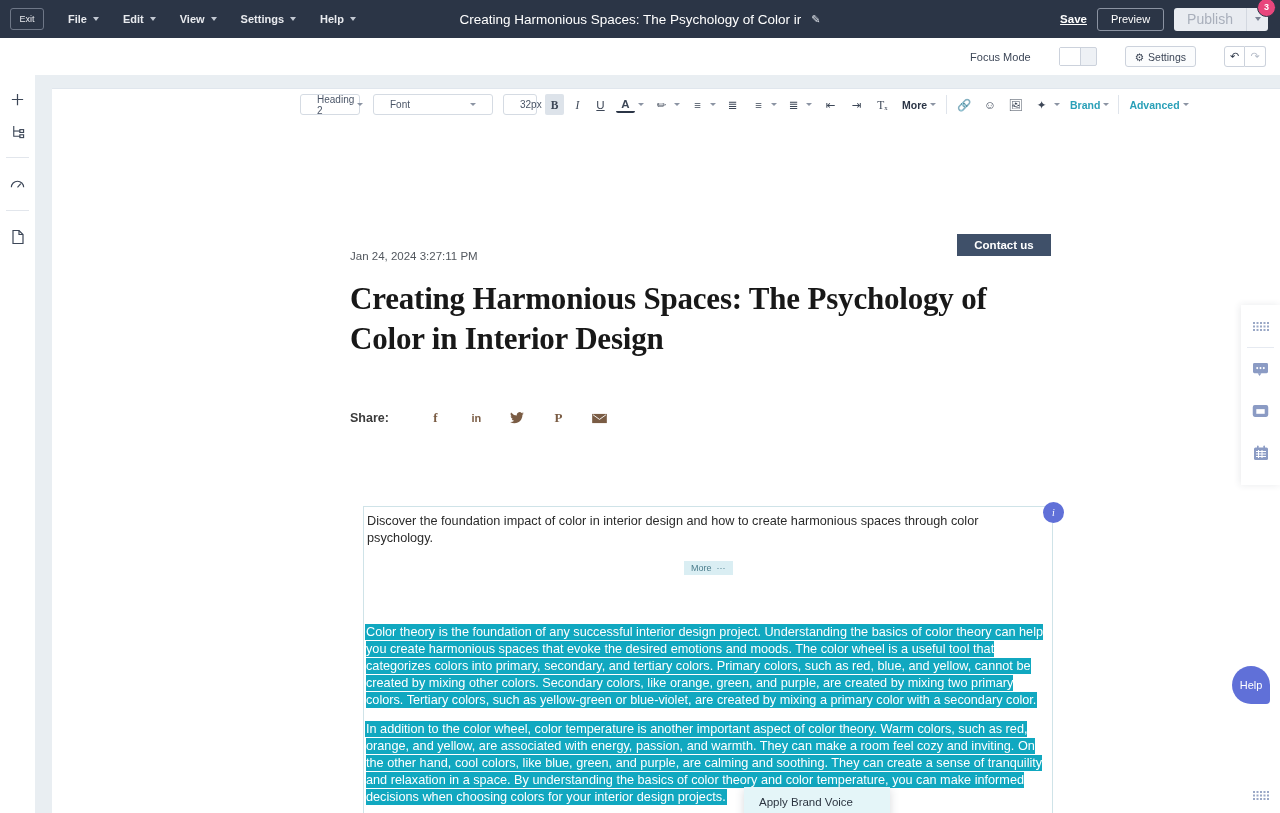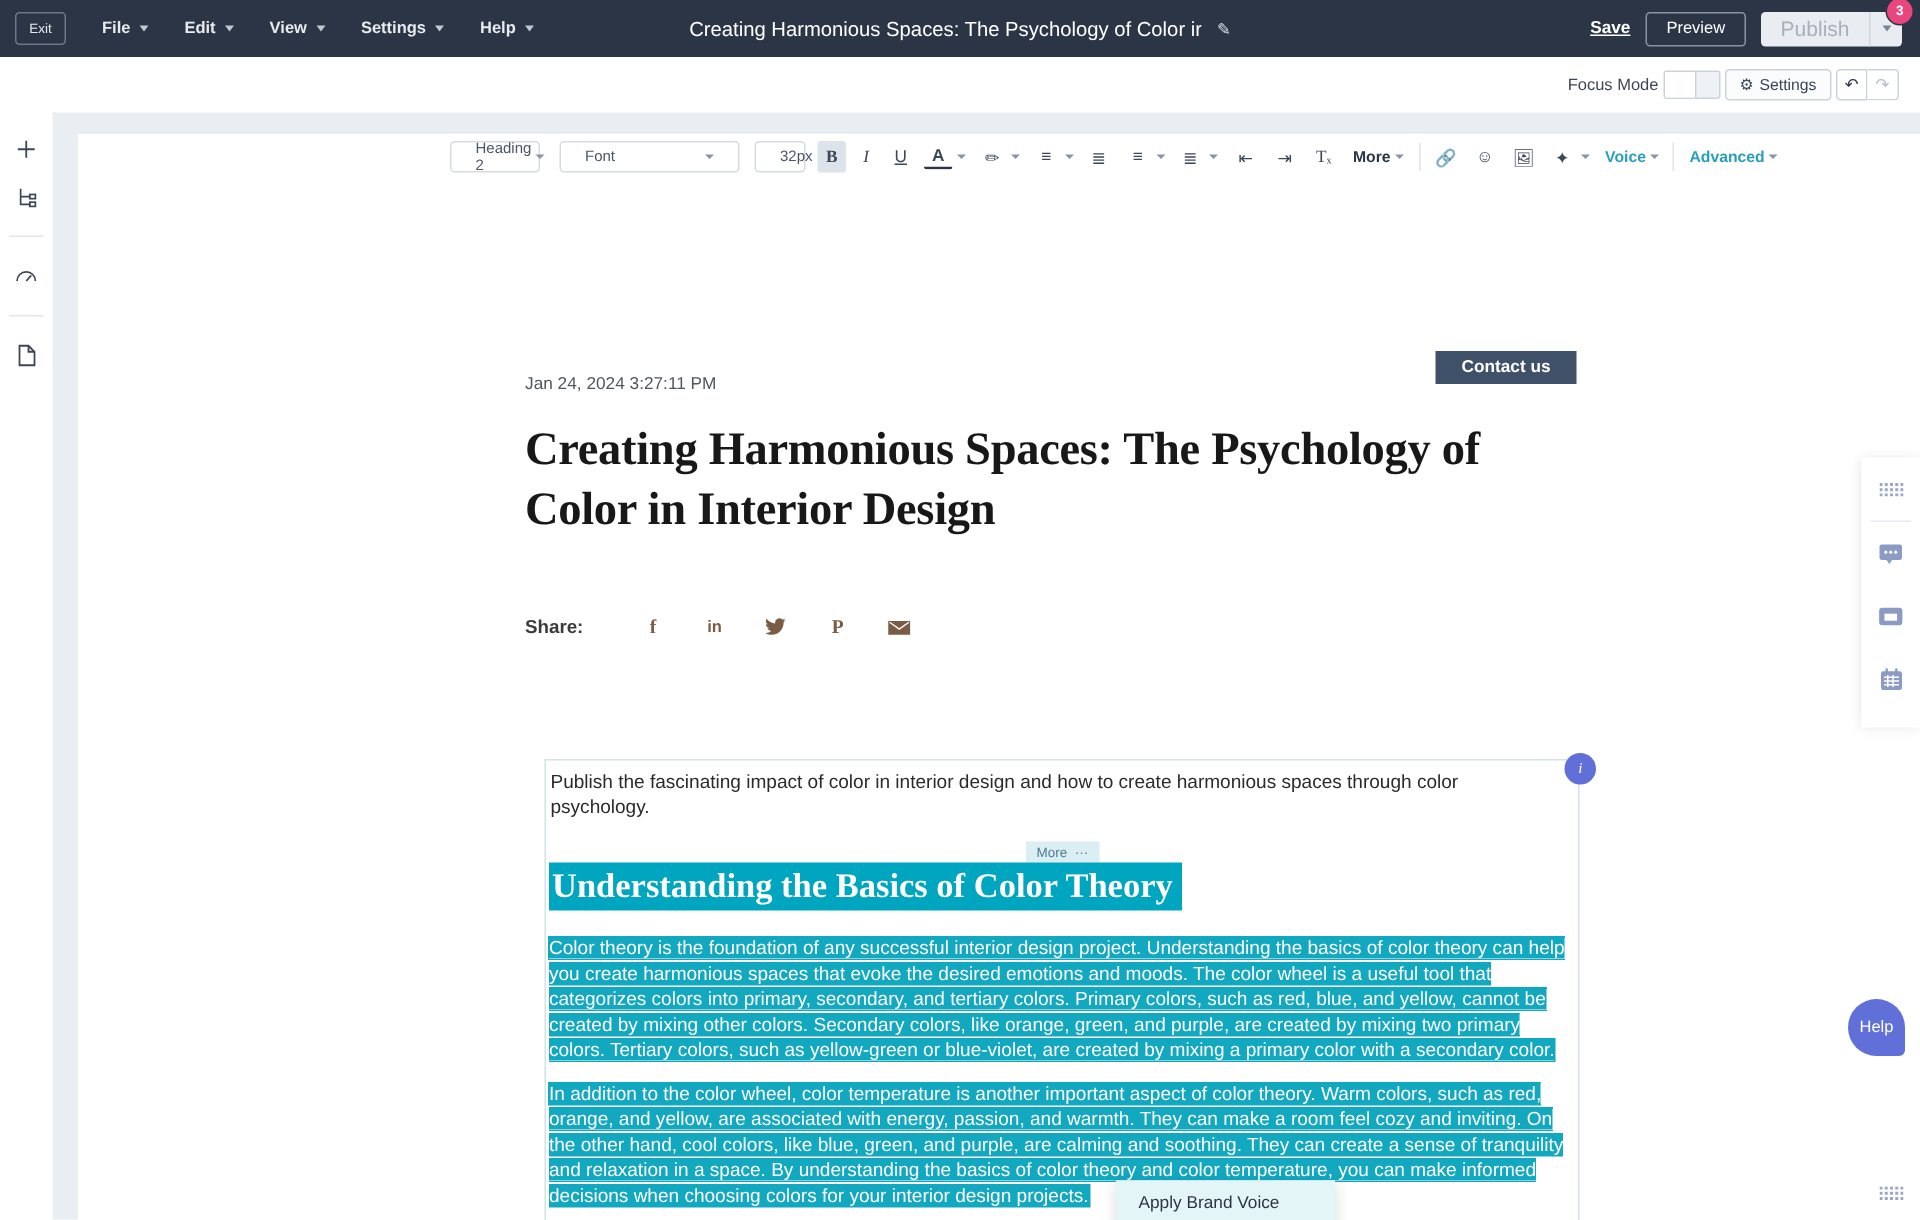--- a/index.html
+++ b/index.html
@@ -88,21 +88,21 @@
     display: flex; align-items: center; justify-content: center;
     border: 1.5px solid #2b3546;
     cursor: pointer;
   }
 
   
   .subbar {
     position: absolute; left: 0; top: 38px; width: 1280px; height: 37px;
     background: #ffffff;
     display: flex; align-items: center; justify-content: flex-end;
-    padding-right: 14px; gap: 3px;
+    padding-right: 14px; gap: 28px;
   }
   .focus-label { font-size: 11px; color: #3c4657; }
   .toggle-sw {
     width: 38px; height: 19px; border: 1px solid #ccd2dc; border-radius: 2px;
     background: #eef1f5; position: relative; cursor: pointer;
   }
   .toggle-knob {
     position: absolute; left: 0px; top: 0px;
     width: 21px; height: 17px; background: #ffffff;
     border-right: 1px solid #ccd2dc;
@@ -417,21 +417,21 @@
     <span class="tb-text dark" style="margin-left:10px;">More</span>
     <span class="tiny-caret"></span>
 
     <div class="tb-sep" style="margin-left:10px;"></div>
 
     <div class="tb-btn">🔗</div>
     <div class="tb-btn" style="margin-left:6px;">☺</div>
     <div class="tb-btn" style="margin-left:6px;">🖼</div>
     <div class="tb-btn" style="margin-left:6px;">✦</div>
     <span class="tiny-caret"></span>
-    <span class="tb-text" style="margin-left:10px;font-weight:bold;">Voice</span>
+    <span class="tb-text" style="margin-left:10px;font-weight:bold;">Brand</span>
     <span class="tiny-caret"></span>
 
     <div class="tb-sep" style="margin-left:9px;"></div>
 
     <span class="tb-text" style="margin-left:3px;font-weight:bold;">Advanced</span>
     <span class="tiny-caret"></span>
   </div>
 
   <div class="page">
 
@@ -454,28 +454,27 @@
           <svg width="15" height="11" viewBox="0 0 16 12" fill="#7a5c44">
               <path d="M0 1h16v10H0z" fill="#7a5c44"></path>
               <path d="M1 2l7 5 7-5" stroke="#fff" stroke-width="1" fill="none"></path>
             </svg>
         </span>
       </div>
     </div>
 
     <div class="sel-box"></div>
 
-    <div class="intro-p">Publish the fascinating impact of color in interior design and how to create harmonious spaces through color psychology.</div>
+    <div class="intro-p">Discover the foundation impact of color in interior design and how to create harmonious spaces through color psychology.</div>
 
     <div class="more-tab">
       <span>More</span>
       <span>···</span>
     </div>
 
-    <div class="hl-h2">Understanding the Basics of Color Theory</div>
 
     <div class="hl-p" style="left:314px;top:504px;">
       <span>Color theory is the foundation of any successful interior design project. Understanding the basics of color theory can help you create harmonious spaces that evoke the desired emotions and moods. The color wheel is a useful tool that categorizes colors into primary, secondary, and tertiary colors. Primary colors, such as red, blue, and yellow, cannot be created by mixing other colors. Secondary colors, like orange, green, and purple, are created by mixing two primary colors. Tertiary colors, such as yellow-green or blue-violet, are created by mixing a primary color with a secondary color.</span>
     </div>
 
     <div class="hl-p" style="left:314px;top:601px;">
       <span>In addition to the color wheel, color temperature is another important aspect of color theory. Warm colors, such as red, orange, and yellow, are associated with energy, passion, and warmth. They can make a room feel cozy and inviting. On the other hand, cool colors, like blue, green, and purple, are calming and soothing. They can create a sense of tranquility and relaxation in a space. By understanding the basics of color theory and color temperature, you can make informed decisions when choosing colors for your interior design projects.</span>
     </div>
 
     <div class="info-badge">i</div>

